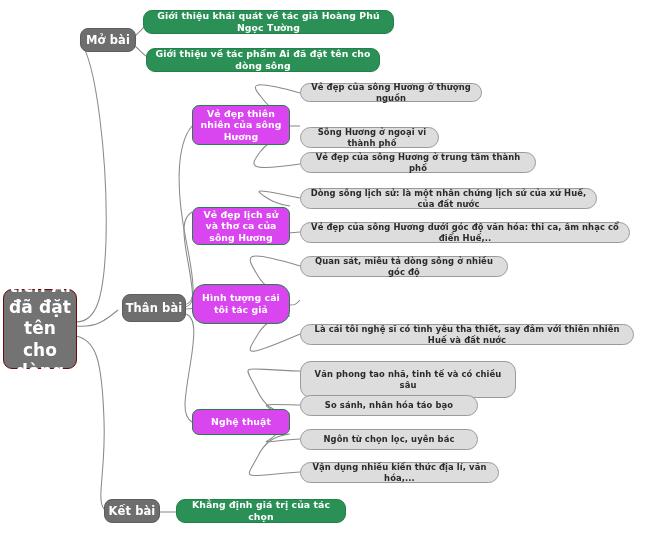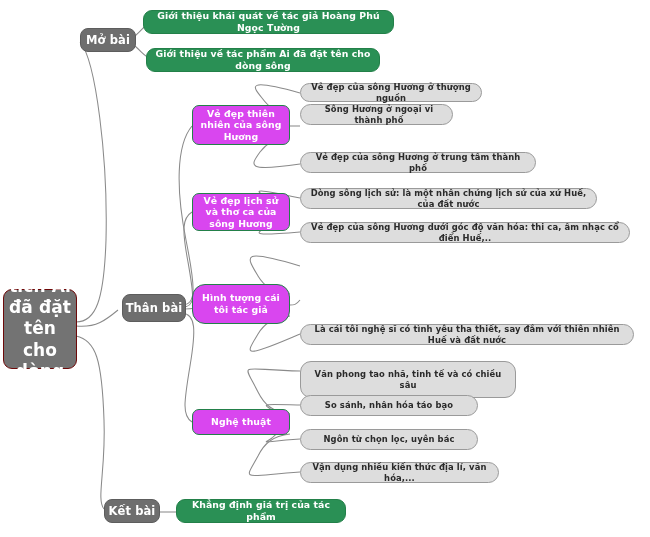--- a/index.html
+++ b/index.html
@@ -126,39 +126,42 @@
   <div class="node branch" style="left:122px;top:294px;width:64px;height:28px;">
     <span>Thân bài</span>
   </div>
 
   <div class="node sub" style="left:192px;top:105px;width:98px;height:40px;">
     <span>Vẻ đẹp thiên nhiên của sông Hương</span>
   </div>
   <div class="node leaf" style="left:300px;top:83px;width:182px;height:19px;">
     <span>Vẻ đẹp của sông Hương ở thượng nguồn</span>
   </div>
-  <div class="node leaf" style="left:300px;top:104px;width:153px;height:21px;padding-left:13px;">
+  <div class="node leaf" style="left:300px;top:127px;width:139px;height:21px;padding-left:13px;">
     <span>Sông Hương ở ngoại vi thành phố</span>
   </div>
   <div class="node leaf" style="left:300px;top:152px;width:236px;height:21px;">
     <span>Vẻ đẹp của sông Hương ở trung tâm thành phố</span>
   </div>
 
-  <div class="node sub" style="left:192px;top:193px;width:98px;height:38px;">
+  <div class="node sub" style="left:192px;top:207px;width:98px;height:38px;">
     <span>Vẻ đẹp lịch sử và thơ ca của sông Hương</span>
   </div>
   <div class="node leaf" style="left:300px;top:188px;width:297px;height:21px;">
     <span>Dòng sông lịch sử:  là một nhân chứng lịch sử của xứ Huế, của đất nước</span>
   </div>
   <div class="node leaf" style="left:300px;top:222px;width:330px;height:21px;">
     <span>Vẻ đẹp của sông Hương dưới góc độ văn hóa: thi ca, âm nhạc cổ điển Huế,..</span>
   </div>
 
   <div class="node sub" style="left:192px;top:284px;width:98px;height:40px;border-radius:13px;">
     <span>Hình tượng cái tôi tác giả</span>
+  </div>
+  <div class="node leaf" style="left:300px;top:256px;width:208px;height:21px;">
+    <span>Quan sát, miêu tả dòng sông ở nhiều góc độ</span>
   </div>
   <div class="node leaf" style="left:300px;top:324px;width:334px;height:21px;">
     <span>Là cái tôi nghệ sĩ có tình yêu tha thiết, say đắm với thiên nhiên Huế và đất nước</span>
   </div>
 
   <div class="node sub" style="left:192px;top:409px;width:98px;height:26px;">
     <span>Nghệ thuật</span>
   </div>
   <div class="node leaf" style="left:300px;top:361px;width:216px;height:37px;">
     <span>Văn phong tao nhã, tinh tế và có chiều sâu</span>
@@ -170,16 +173,16 @@
     <span>Ngôn từ chọn lọc, uyên bác</span>
   </div>
   <div class="node leaf" style="left:300px;top:462px;width:199px;height:21px;">
     <span>Vận dụng nhiều kiến thức địa lí, văn hóa,...</span>
   </div>
 
   <div class="node branch" style="left:104px;top:499px;width:56px;height:24px;text-align:right;">
     <span>Kết bài</span>
   </div>
   <div class="node solid" style="left:176px;top:499px;width:170px;height:24px;">
-    <span>Khẳng định giá trị của tác phẩm</span>
+    <span>Khẳng định giá trị của tác chọn</span>
   </div>
 
 </div>
 
 </body></html>

